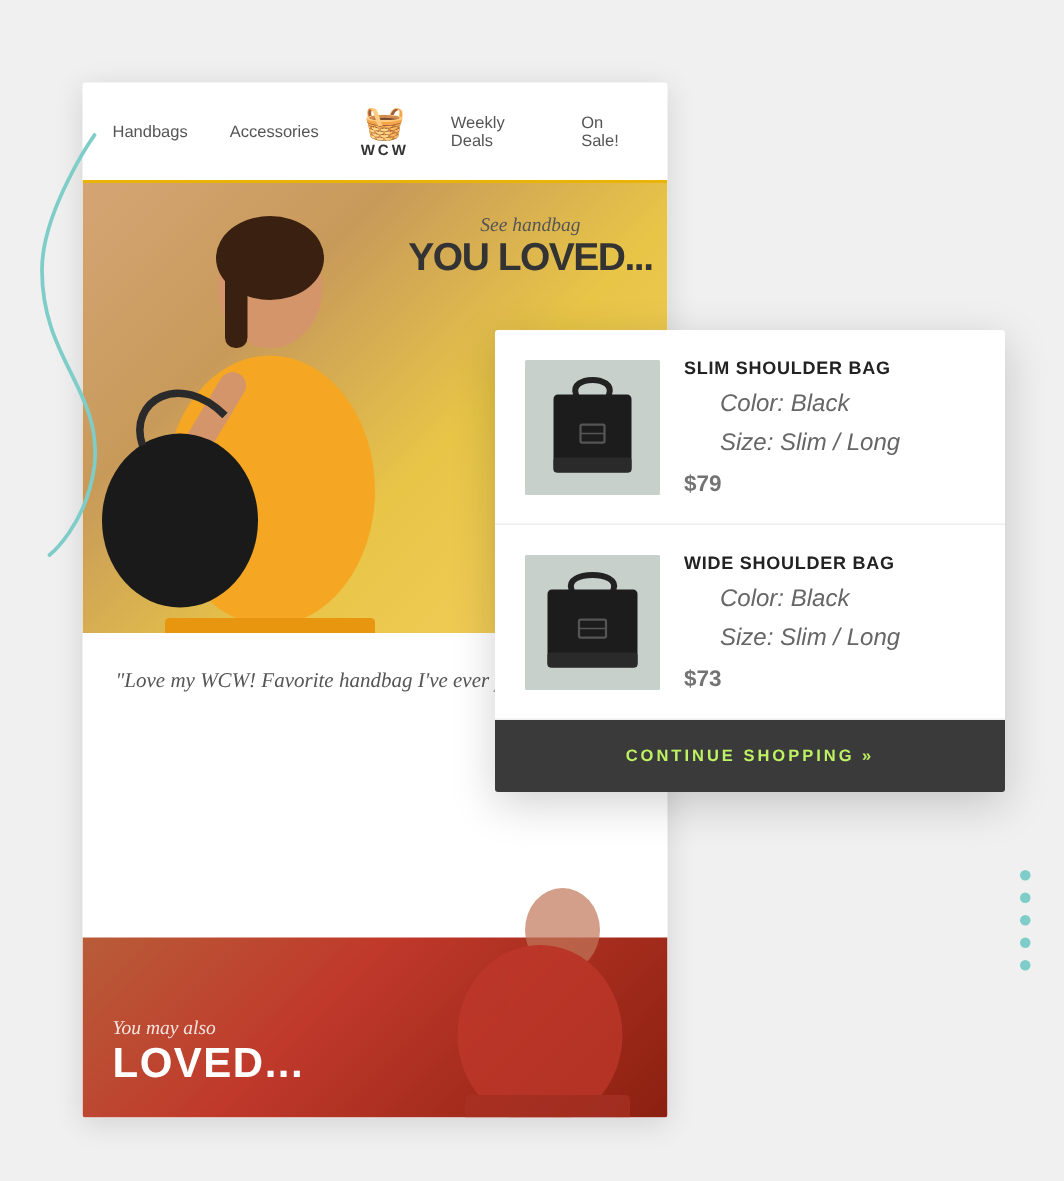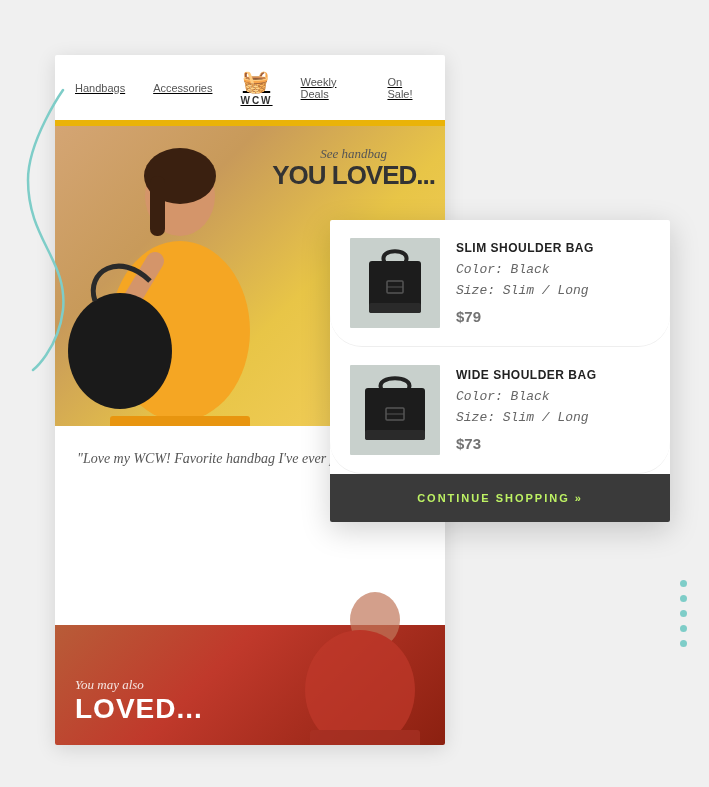--- a/index.html
+++ b/index.html
@@ -52,22 +52,21 @@
       overflow: hidden;
     }
 
     
     .site-nav {
       display: flex;
       align-items: center;
       justify-content: center;
       padding: 14px 20px;
       gap: 28px;
-      border-bottom: 6px solid #eab308;
-      text-decoration: underline;
+      border-bottom: 2px solid #eab308;
     }
     .nav-link {
       font-family: Arial, sans-serif;
       font-size: 11px;
       color: #555;
       text-decoration: none;
     }
     .nav-logo {
       display: flex;
       flex-direction: column;
@@ -167,21 +166,20 @@
       z-index: 20;
     }
 
     
     .product-item {
       display: flex;
       align-items: center;
       padding: 18px 20px;
       border-bottom: 1px solid #eee;
       gap: 16px;
-      border-radius: 32px;
     }
     .product-image {
       width: 90px;
       height: 90px;
       background: #c8d0cc;
       flex-shrink: 0;
       border-radius: 1px;
       overflow: hidden;
       display: flex;
       align-items: center;
@@ -192,25 +190,26 @@
     }
     .product-name {
       font-family: Arial, sans-serif;
       font-size: 12px;
       font-weight: bold;
       color: #222;
       letter-spacing: 0.5px;
       margin-bottom: 5px;
     }
     .product-attr {
-      font-family: Liberation Mono, monospace;
-      font-size: 13px;
+      font-family: Liberation Sans, sans-serif;
+      font-size: 16px;
       color: #666;
       font-style: italic;
       line-height: 1.6;
+      margin-left: 24px;
     }
     .product-price {
       font-family: Arial, sans-serif;
       font-size: 15px;
       font-weight: bold;
       color: #737373;
       margin-top: 6px;
     }
 
     

